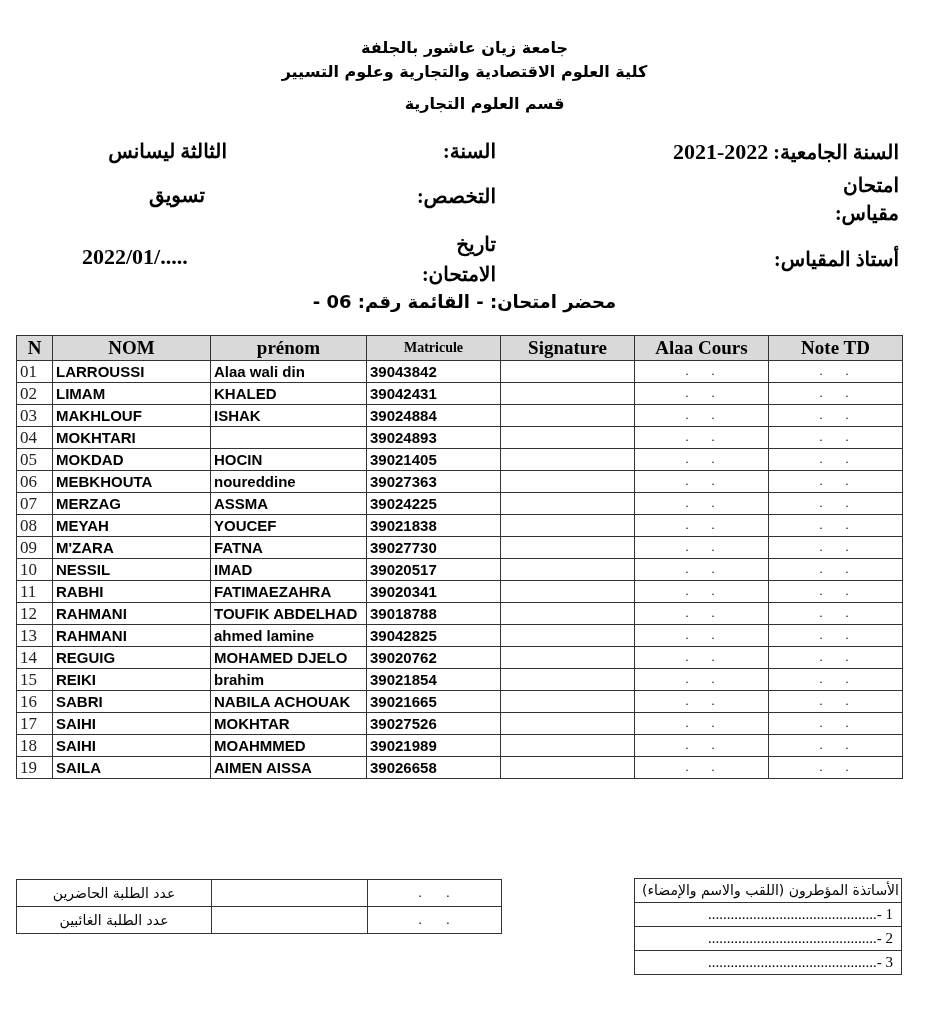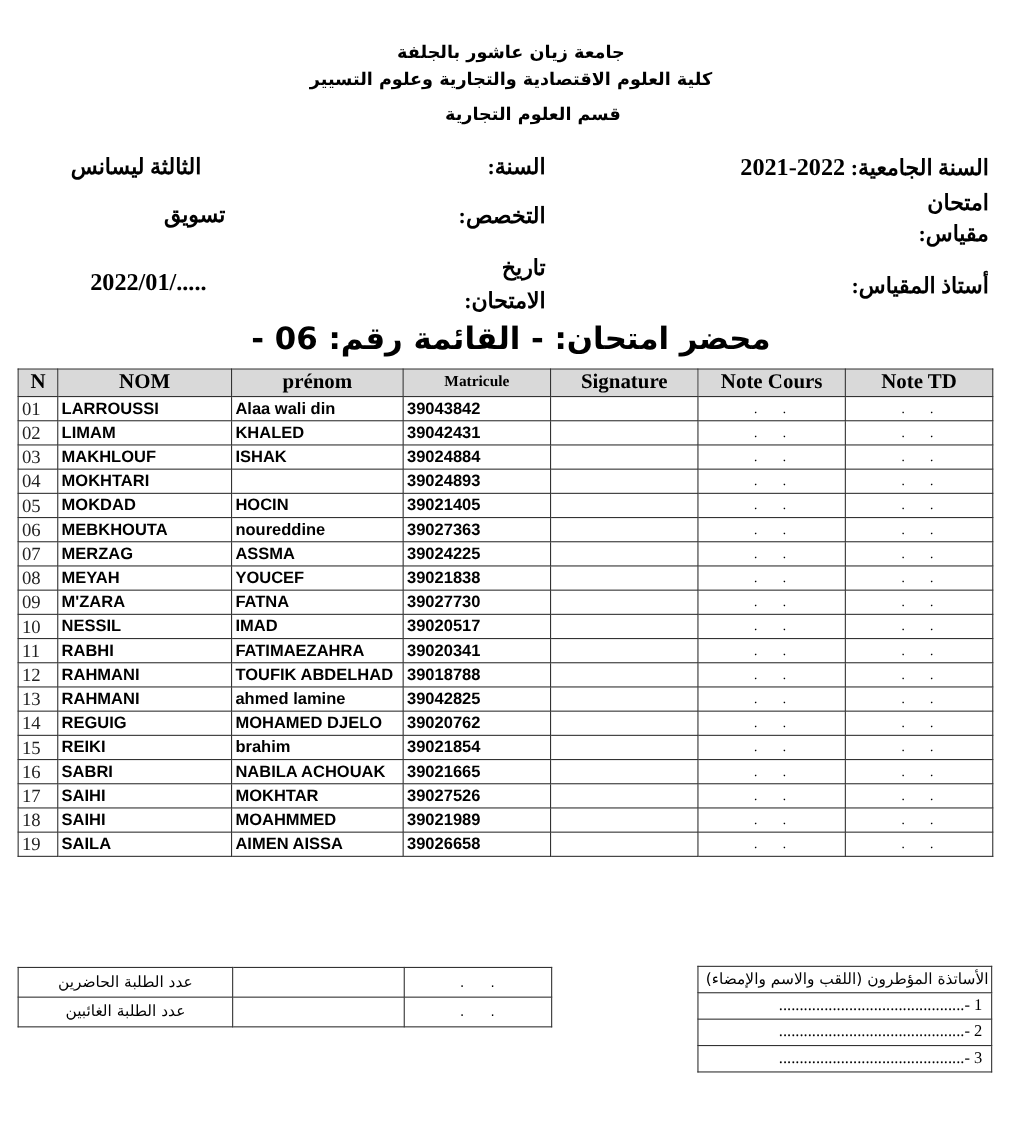--- a/index.html
+++ b/index.html
@@ -1,20 +1,20 @@
 <!DOCTYPE html>
 <html><head>
   <meta charset="utf-8">
   <style>
     html, body { margin: 0; padding: 0; background: #ffffff; }
     body { width: 929px; height: 1024px; position: relative; overflow: hidden; color: #000; font-family: "Liberation Serif", serif; }
     .hdr-line { position: absolute; left: 0; width: 929px; text-align: center; font-family: "DejaVu Sans", sans-serif; font-weight: bold; font-size: 16px; direction: rtl; }
     .meta { position: absolute; font-weight: bold; font-size: 20px; direction: rtl; white-space: nowrap; font-family: "Liberation Serif", serif; }
     .meta-ltr { direction: ltr; }
-    .title { position: absolute; left: 0; width: 929px; text-align: center; font-family: "DejaVu Sans", sans-serif; font-weight: bold; font-size: 28px; direction: rtl; top: 291px; }
+    .title { position: absolute; left: 0; width: 929px; text-align: center; font-family: "DejaVu Sans", sans-serif; font-weight: bold; font-size: 18px; direction: rtl; top: 291px; }
 
     table { border-collapse: collapse; position: absolute; }
     #main-table { left: 16px; top: 335px; width: 886px; table-layout: fixed; }
     #main-table th, #main-table td { border: 1.5px solid #333; padding: 0 3px; height: 21px; line-height: 21px; white-space: nowrap; overflow: hidden; }
     #main-table th { background: #d9d9d9; font-family: "Liberation Serif", serif; font-weight: bold; font-size: 19px; text-align: center; height: 24px; line-height: 24px; }
     #main-table th.small { font-size: 14px; }
     #main-table td.num { font-family: "Liberation Serif", serif; font-size: 17px; color: #222; }
     #main-table td.txt { font-family: "Liberation Sans", sans-serif; font-weight: bold; font-size: 15px; }
     #main-table td.dots { text-align: center; font-size: 12px; letter-spacing: 10px; padding-left: 10px; }
 
@@ -32,21 +32,21 @@
 
 <div class="hdr-line" style="top:38px;">جامعة زيان عاشور بالجلفة</div>
 <div class="hdr-line" style="top:62px;">كلية العلوم الاقتصادية والتجارية وعلوم التسيير</div>
 <div class="hdr-line" style="top:94px;padding-left:20px;">قسم العلوم التجارية</div>
 
 <div class="meta" style="right:30px; top:139px;">
   <span>السنة الجامعية:</span>
   <span class="meta-ltr" style="font-size:22px;">2022-2021</span>
 </div>
 <div class="meta" style="right:433px; top:139px;">السنة:</div>
-<div class="meta" style="right:746px; top:139px;">الثالثة ليسانس</div>
+<div class="meta" style="right:702px; top:139px;">الثالثة ليسانس</div>
 
 <div class="meta" style="right:30px; top:171px; line-height:28px;">
   <div>امتحان</div>
   <div>مقياس:</div>
 </div>
 <div class="meta" style="right:433px; top:184px;">التخصص:</div>
 <div class="meta" style="right:724px; top:183px;margin-left:28px;">تسويق</div>
 
 <div class="meta" style="right:30px; top:247px;">أستاذ المقياس:</div>
 <div class="meta" style="right:433px; top:229px; line-height:30px;">
@@ -67,21 +67,21 @@
       <col style="width:134px">
       <col style="width:134px">
   </colgroup>
   <thead>
     <tr>
       <th>N</th>
       <th>NOM</th>
       <th>prénom</th>
       <th class="small">Matricule</th>
       <th>Signature</th>
-      <th>Note Cours</th>
+      <th>Alaa Cours</th>
       <th>Note TD</th>
     </tr>
   </thead>
   <tbody id="table-body">
       <tr>
         <td class="num">01</td>
         <td class="txt">LARROUSSI</td>
         <td class="txt">Alaa wali din</td>
         <td class="txt">39043842</td>
         <td></td>

